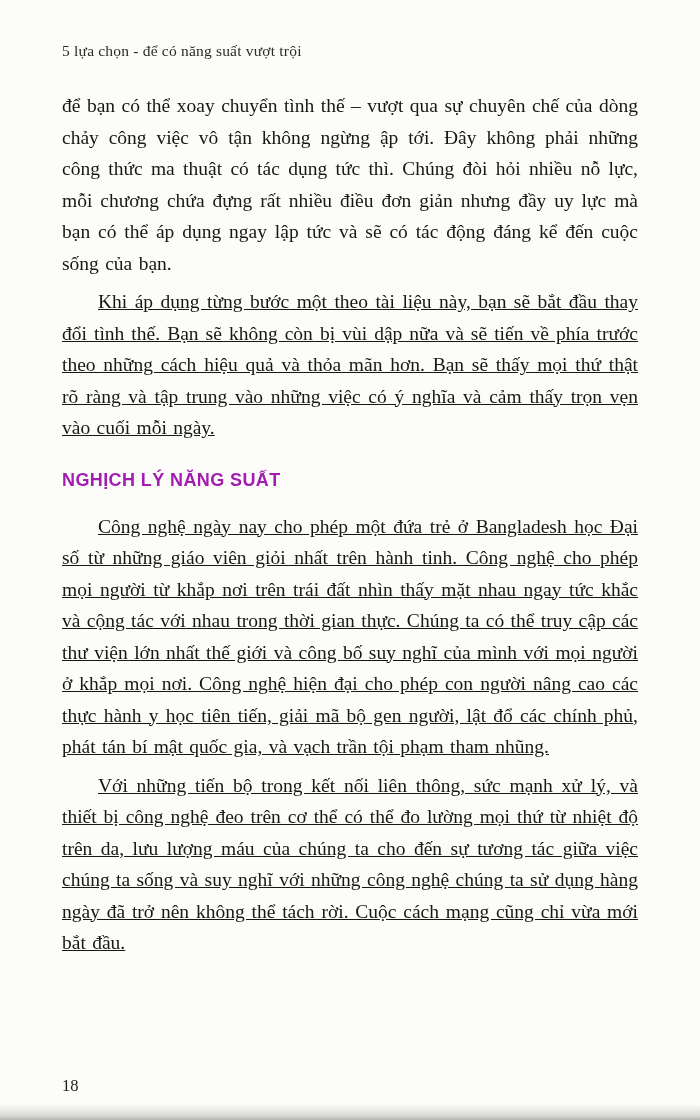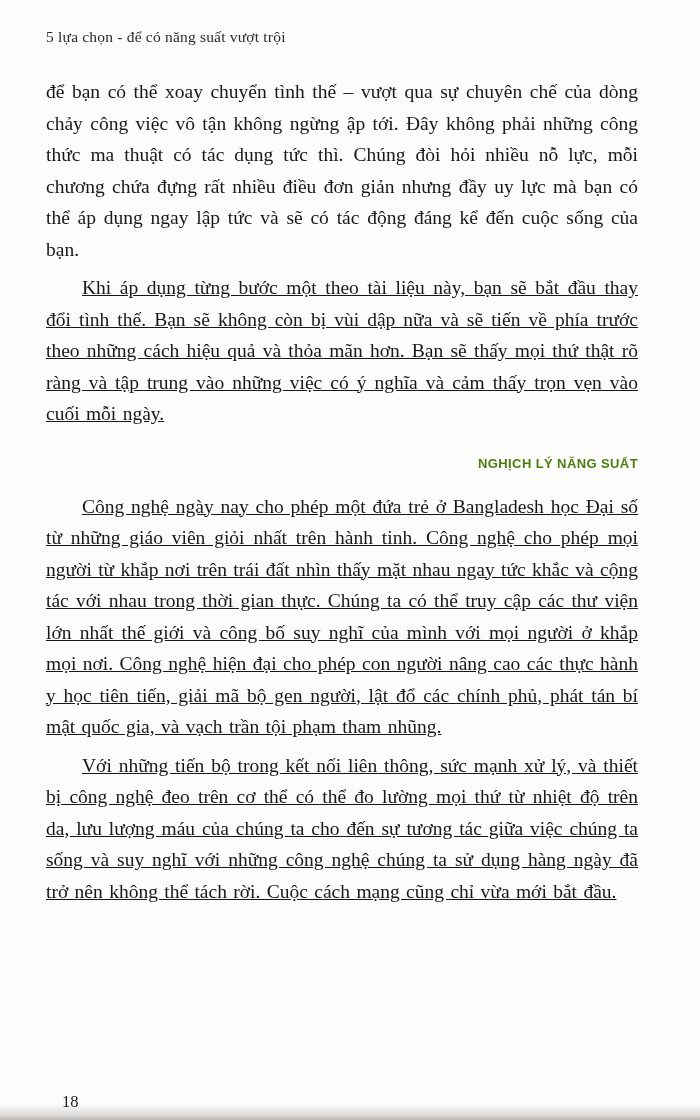--- a/index.html
+++ b/index.html
@@ -9,21 +9,22 @@
     height: 1120px;
     background: #fcfcfa;
     font-family: "Liberation Serif", serif;
     color: #181716;
     overflow: hidden;
     position: relative;
   }
   .page {
     position: absolute;
     inset: 0;
-    padding: 24px 62px 0 46px;
+    padding: 24px 62px 0 62px;
+    margin-top: 14px;
   }
   .running-head {
     font-size: 15.5px;
     color: #2b2a28;
     letter-spacing: 0.2px;
     margin: 4px 0 30px 0;
   }
   .body-text {
     width: 100%;
   }
@@ -32,31 +33,31 @@
     line-height: 31.5px;
     text-align: justify;
     text-justify: inter-word;
     margin: 0 0 7px 0;
     word-spacing: 1.5px;
   }
   .para.indent { text-indent: 36px; text-decoration: underline; }
   .para.no-indent { text-indent: 0; font-family: Liberation Serif, serif; }
   .section-heading {
     font-family: "Liberation Sans", sans-serif;
-    font-size: 13px;
+    font-size: 18px;
     font-weight: 700;
-    text-align: right;
-    color: #4d7c0f;
+    text-align: left;
+    color: #a21caf;
     letter-spacing: 0.4px;
     margin: 26px 0 20px 0;
   }
   .page-number {
     position: absolute;
     left: 62px;
-    bottom: 8px;
+    bottom: 24px;
     font-size: 16.5px;
     color: #1c1b1a;
   }
   .bottom-shade {
     position: absolute;
     left: 0;
     right: 0;
     bottom: 0;
     height: 16px;
     background: linear-gradient(to bottom, rgba(120,118,112,0) 0%, rgba(120,118,112,0.25) 70%, rgba(100,98,94,0.45) 100%);

